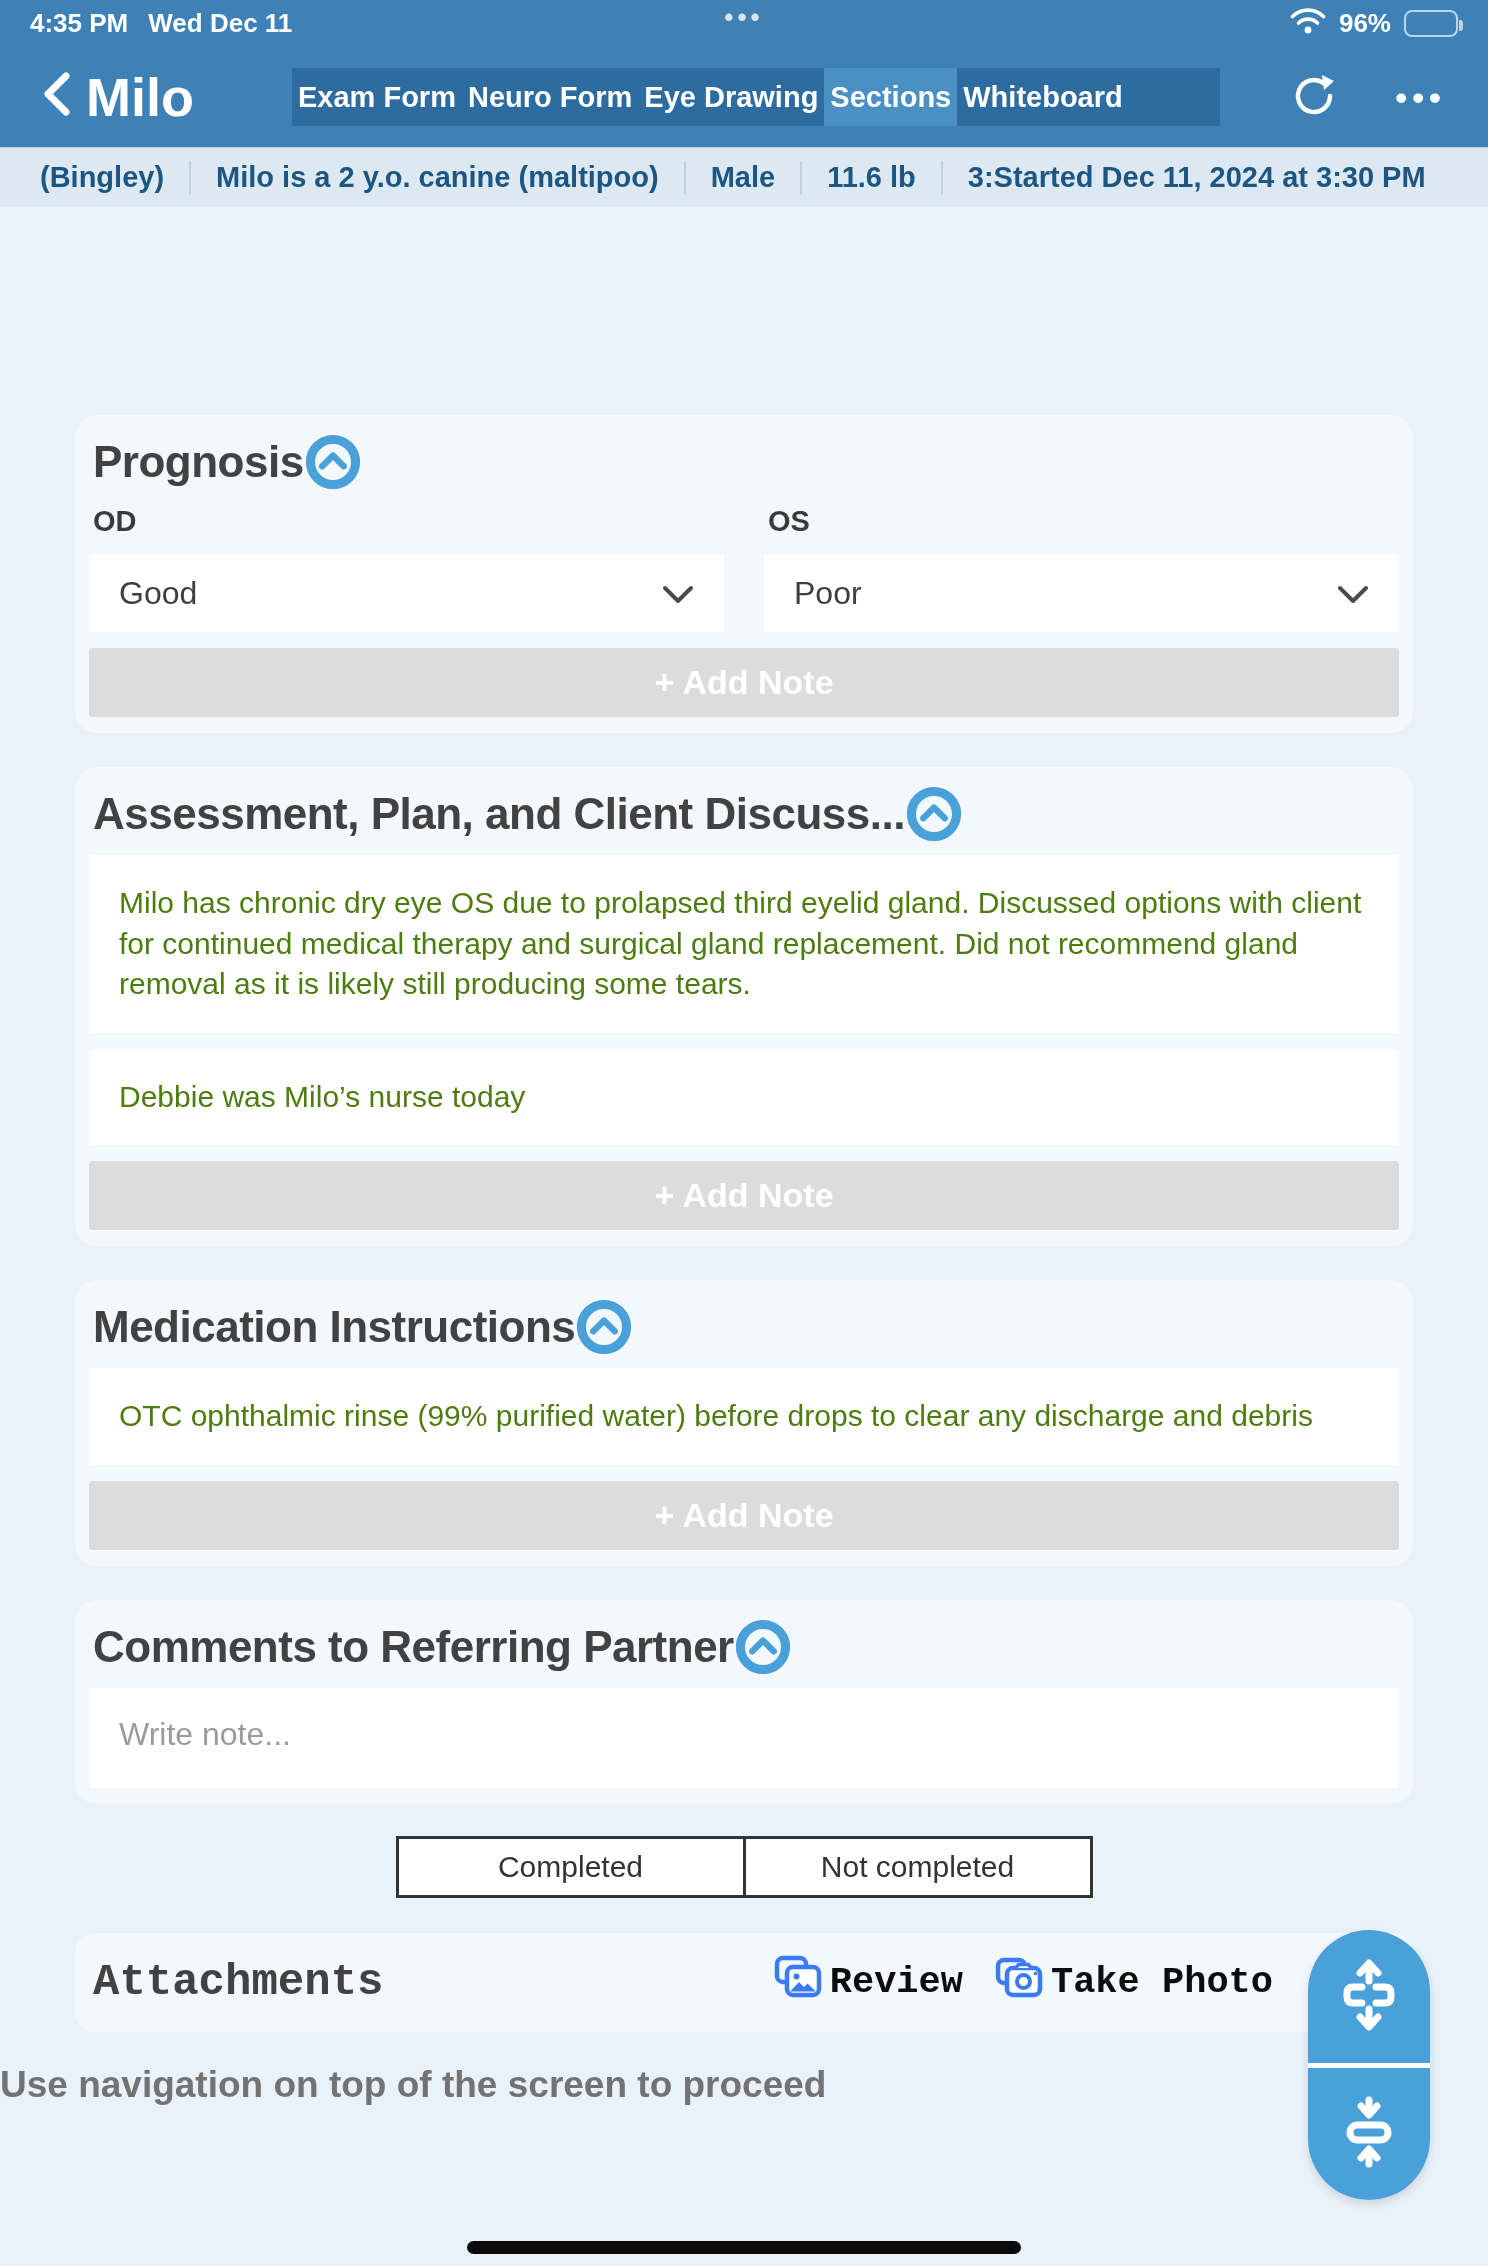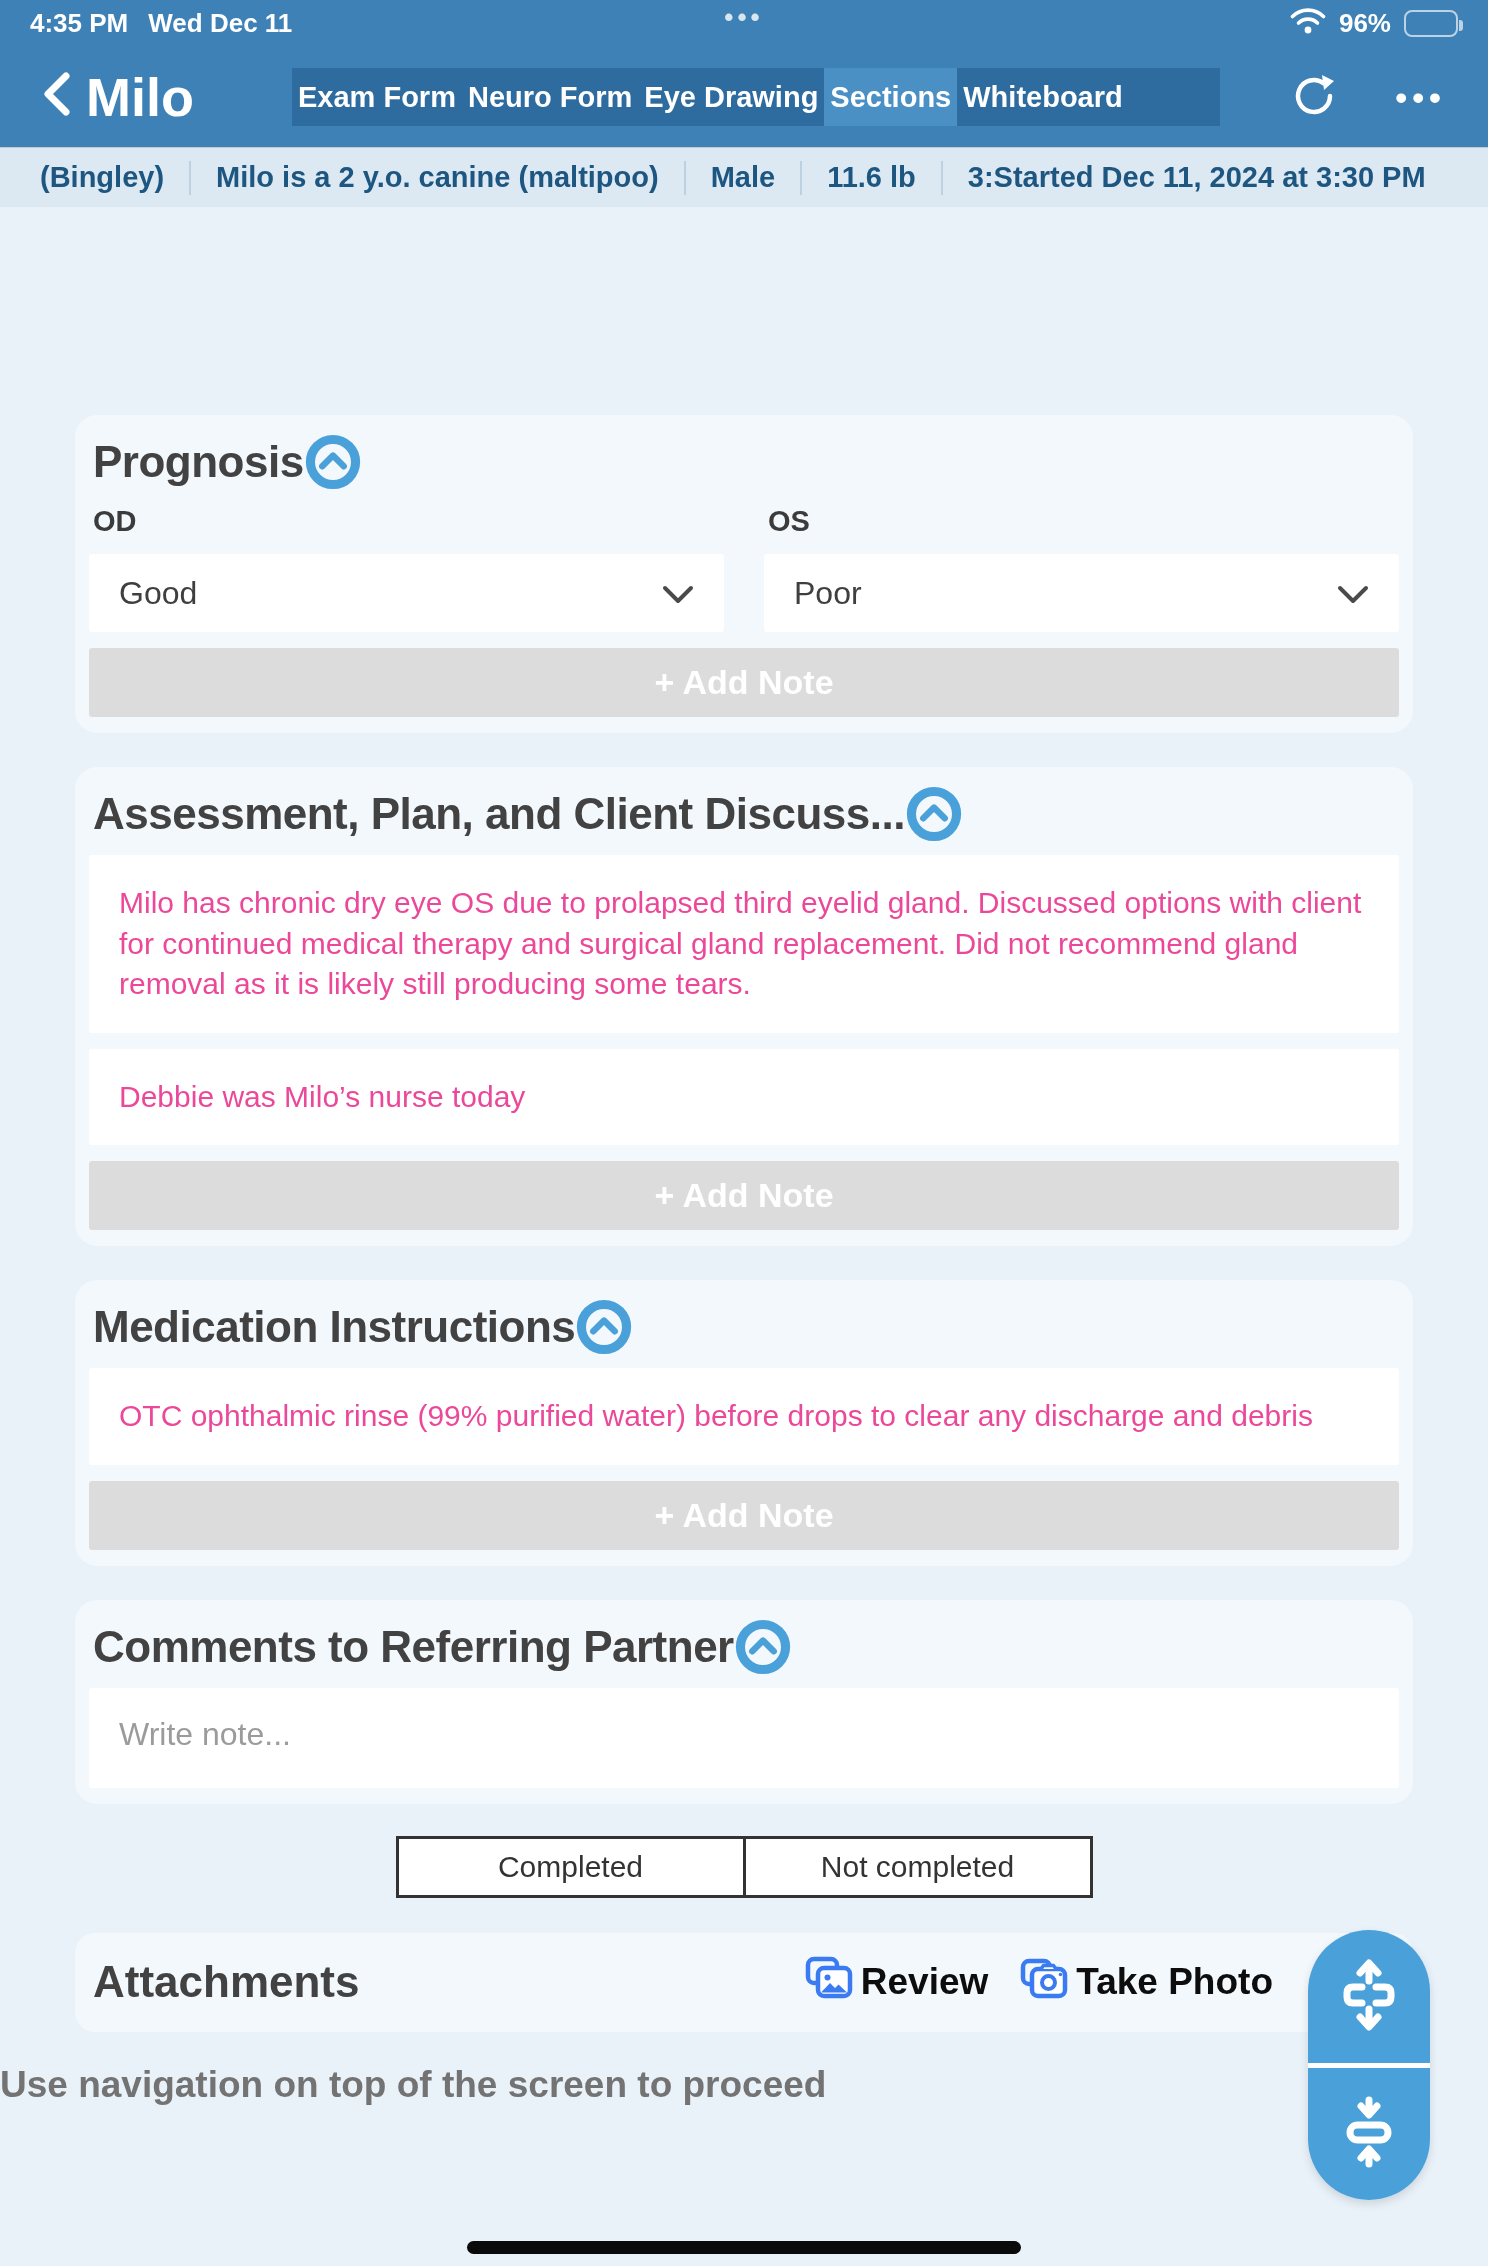--- a/index.html
+++ b/index.html
@@ -63,36 +63,36 @@
   .prog-label { font-size:29px; font-weight:700; color:#3b3b3b; margin:2px 0 16px 4px; }
   .select { height:78px; background:#fff; border:none; border-radius:3px; width:100%;
     display:flex; align-items:center; justify-content:space-between; padding:0 30px;
     font-size:32px; color:#3f3f3f; }
 
   .add-note-btn { width:100%; height:69px; background:#dcdcdc; border:none; border-radius:3px;
     margin-top:16px; display:flex; align-items:center; justify-content:center;
     color:#fff; font-size:34px; font-weight:700; }
 
   .note-box { background:#fff; border-radius:3px; padding:28px 30px; font-size:30px;
-    color:#ec4899; line-height:1.35; }
+    color:#4d7c0f; line-height:1.35; }
   .note-box + .note-box { margin-top:16px; }
 
   .comment-input { width:100%; height:100px; background:#fff; border:none; border-radius:3px;
     padding:28px 30px; font-size:32px; color:#3c3c3c; resize:none; outline:none;
     font-family:inherit; display:block; }
   .comment-input::placeholder { color:#9b9b9b; }
 
   .segmented { width:697px; margin:32px auto 0; height:62px; display:flex;
     border:3px solid #333; background:#fff; }
   .seg-btn { flex:1; display:flex; align-items:center; justify-content:center;
     font-size:30px; color:#333; background:#fff; border:none; }
   .seg-btn + .seg-btn { border-left:3px solid #333; }
 
   .attach-bar { width:1338px; margin:35px auto 0; height:99px; background:#f3f8fd;
-    border-radius:20px; display:flex; align-items:center; padding:0 140px 0 18px; }
+    border-radius:20px; display:flex; align-items:center; padding:0 140px 0 18px;font-family:Liberation Mono, monospace; }
   .attach-title { font-size:44px; font-weight:700; color:#424242; }
   .attach-actions { margin-left:auto; display:flex; gap:32px; align-items:center; }
   .attach-btn { display:flex; align-items:center; gap:8px; font-size:37px; font-weight:700;
     color:#0d0d0d; background:none; border:none; }
 
   .hint { margin-top:32px; text-align:left; font-size:37px; font-weight:700; color:#737373; }
 
   
   .fab { position:absolute; left:1308px; top:1930px; width:122px; height:270px;
     border-radius:61px; overflow:hidden; display:flex; flex-direction:column;

